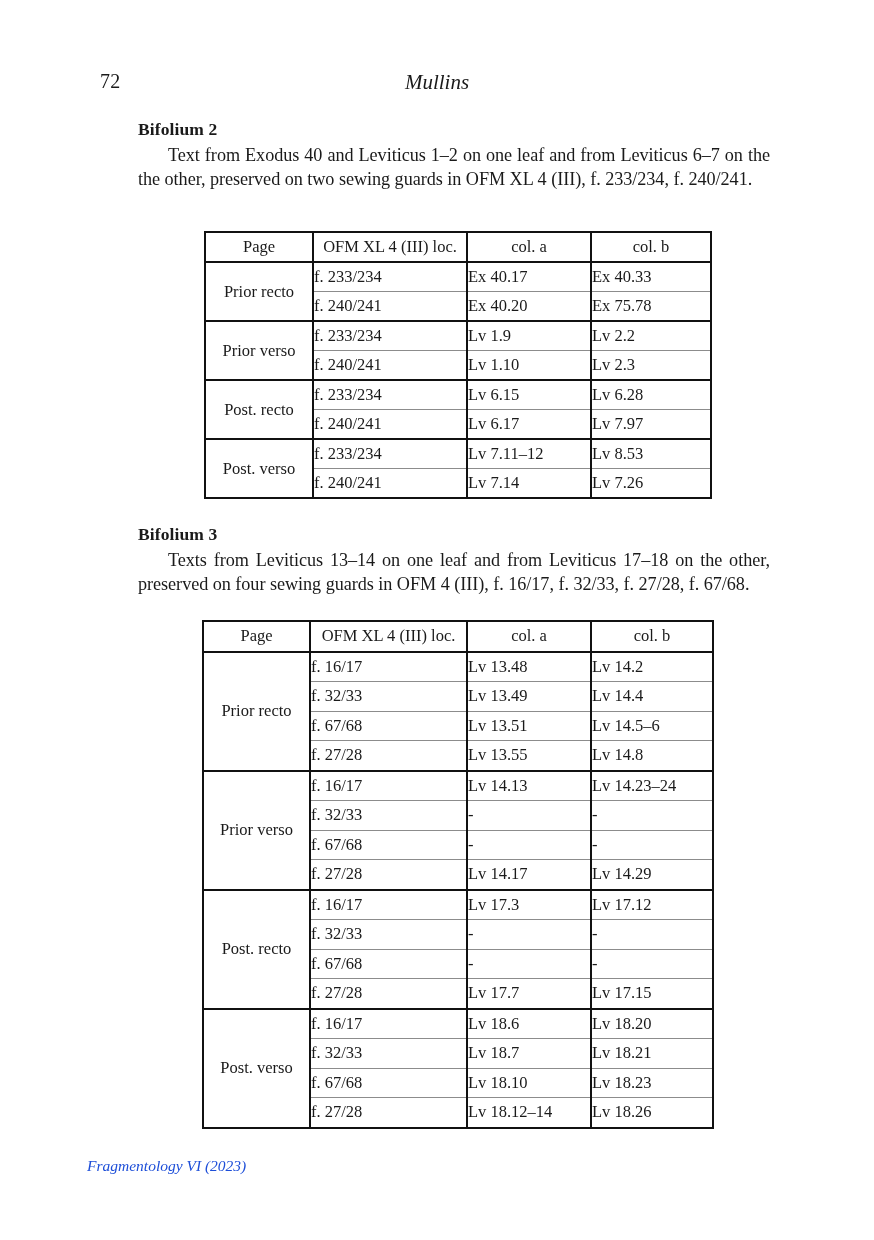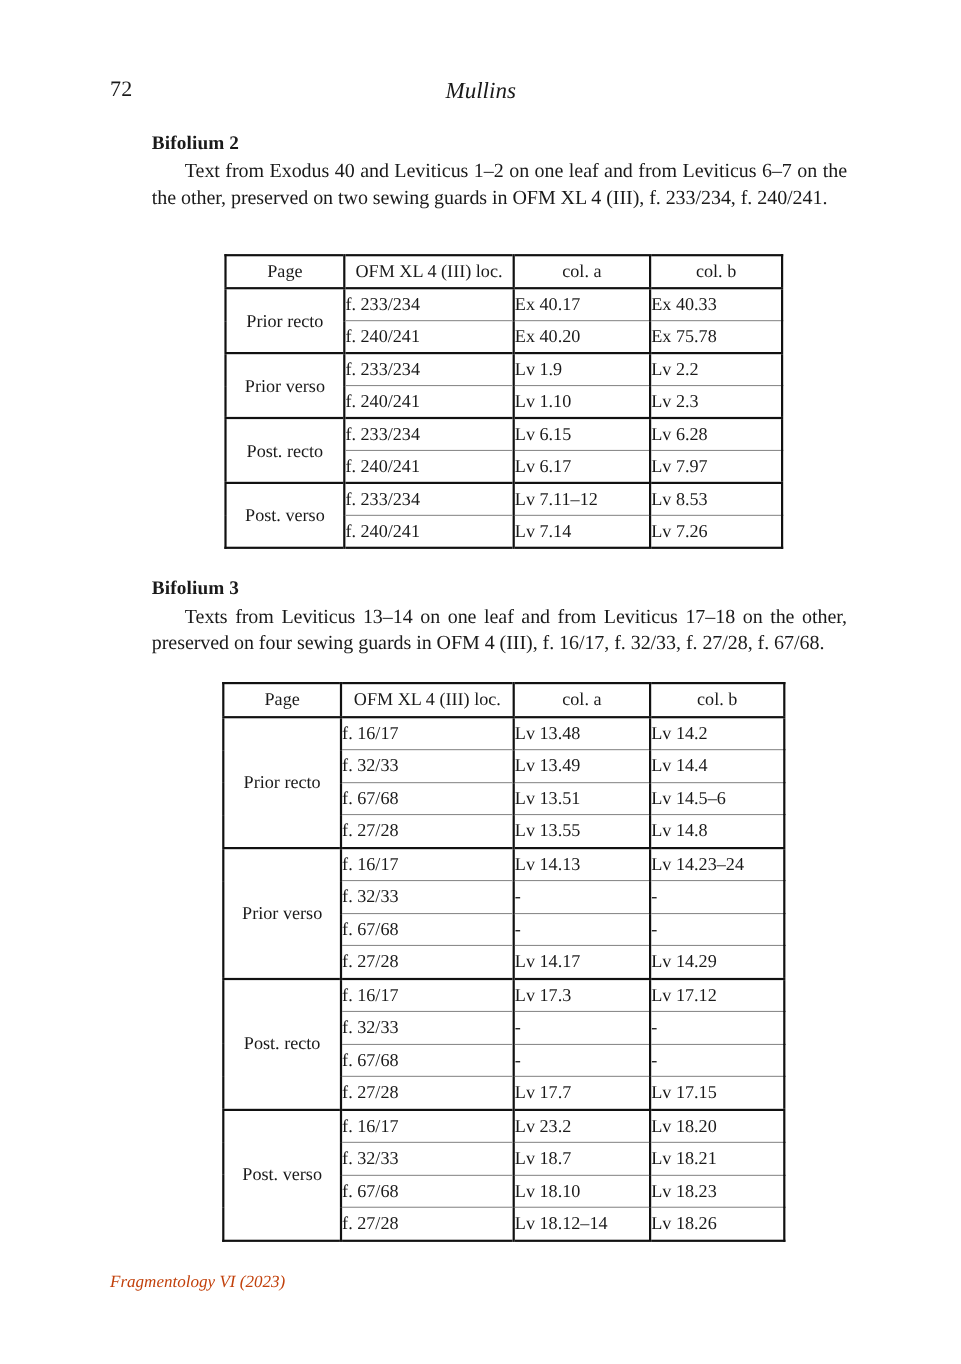--- a/index.html
+++ b/index.html
@@ -130,25 +130,25 @@
   #table-bifolium-3 th.h-colb { width: 120px; }
   #table-bifolium-3 td, #table-bifolium-3 th { height: 28.5px; }
 
   
   #block-bifolium-2 { position: absolute; left: 138px; top: 119px; width: 632px; }
   #block-bifolium-3 { position: absolute; left: 138px; top: 524px; width: 632px; }
 
   
   .footer {
     position: absolute;
-    left: 100px;
+    left: 87px;
     top: 1157px;
     font-style: italic;
     font-size: 15.5px;
-    color: #c2410c;
+    color: #1d4ed8;
   }
 </style>
 </head>
 <body>
 
 <div class="page">
 
   <div class="runhead">
     <div class="folio-number">72</div>
     <div class="runhead-title">Mullins</div>
@@ -302,21 +302,21 @@
         </tr>
         <tr>
           <td class="cell-pad-l colsep">f. 27/28</td>
           <td class="cell-pad-l colsep">Lv 17.7</td>
           <td class="cell-pad-l colsep">Lv 17.15</td>
         </tr>
 
         <tr class="grouptop">
           <td class="c-page" rowspan="4">Post. verso</td>
           <td class="cell-pad-l colsep">f. 16/17</td>
-          <td class="cell-pad-l colsep">Lv 23.2</td>
+          <td class="cell-pad-l colsep">Lv 18.6</td>
           <td class="cell-pad-l colsep">Lv 18.20</td>
         </tr>
         <tr>
           <td class="cell-pad-l colsep">f. 32/33</td>
           <td class="cell-pad-l colsep">Lv 18.7</td>
           <td class="cell-pad-l colsep">Lv 18.21</td>
         </tr>
         <tr>
           <td class="cell-pad-l colsep">f. 67/68</td>
           <td class="cell-pad-l colsep">Lv 18.10</td>

